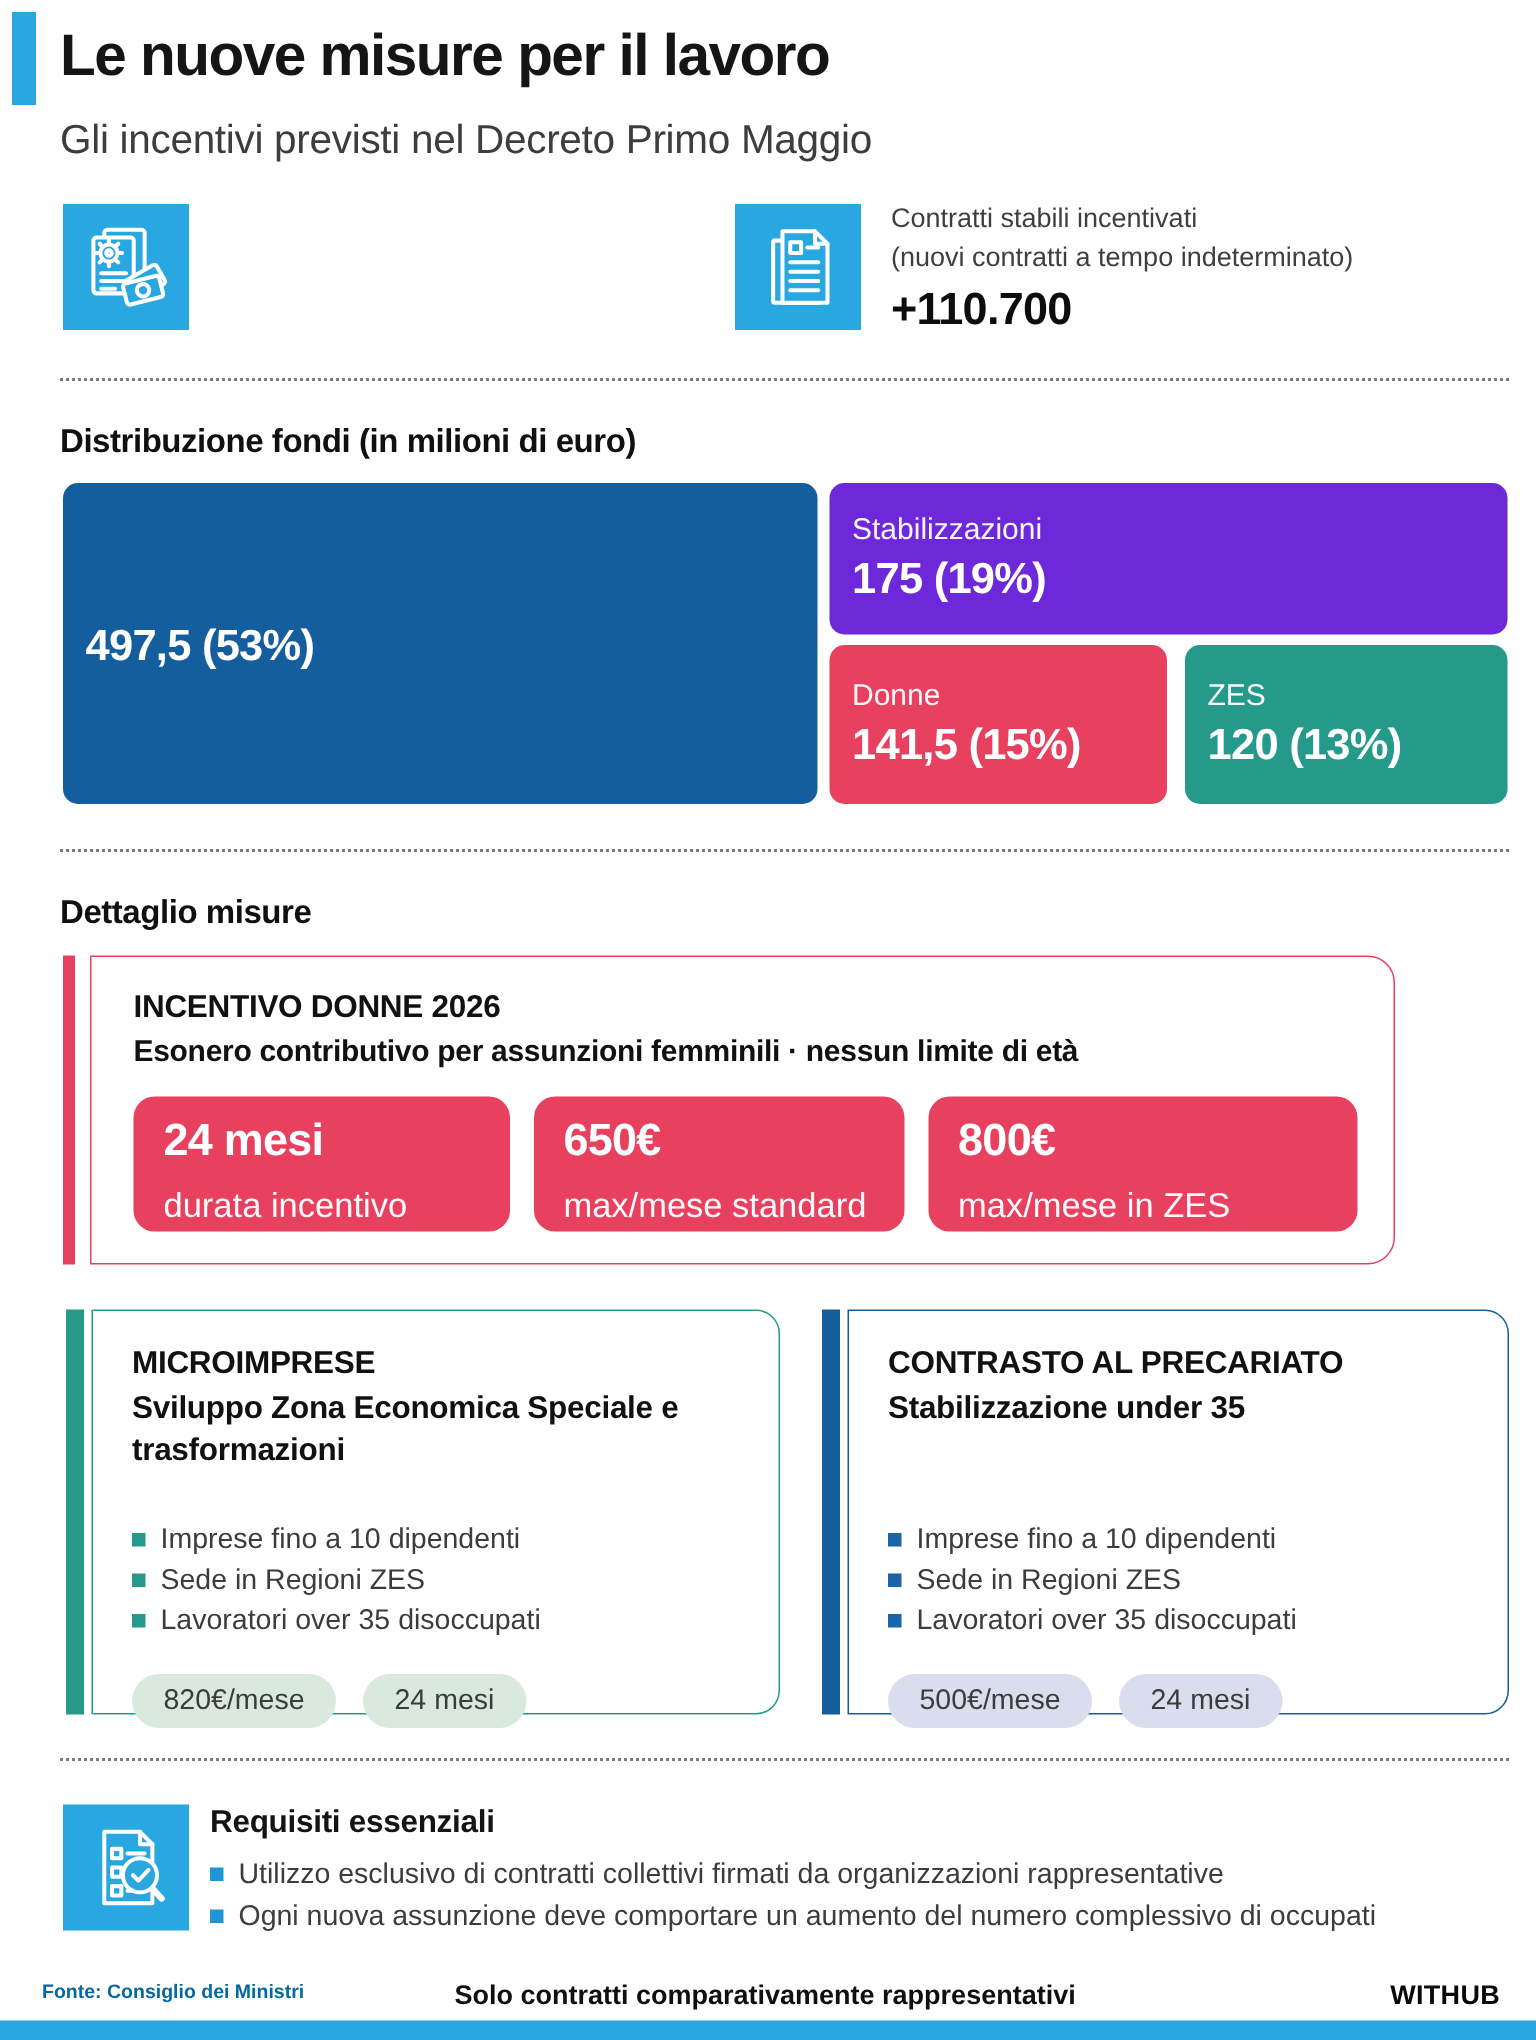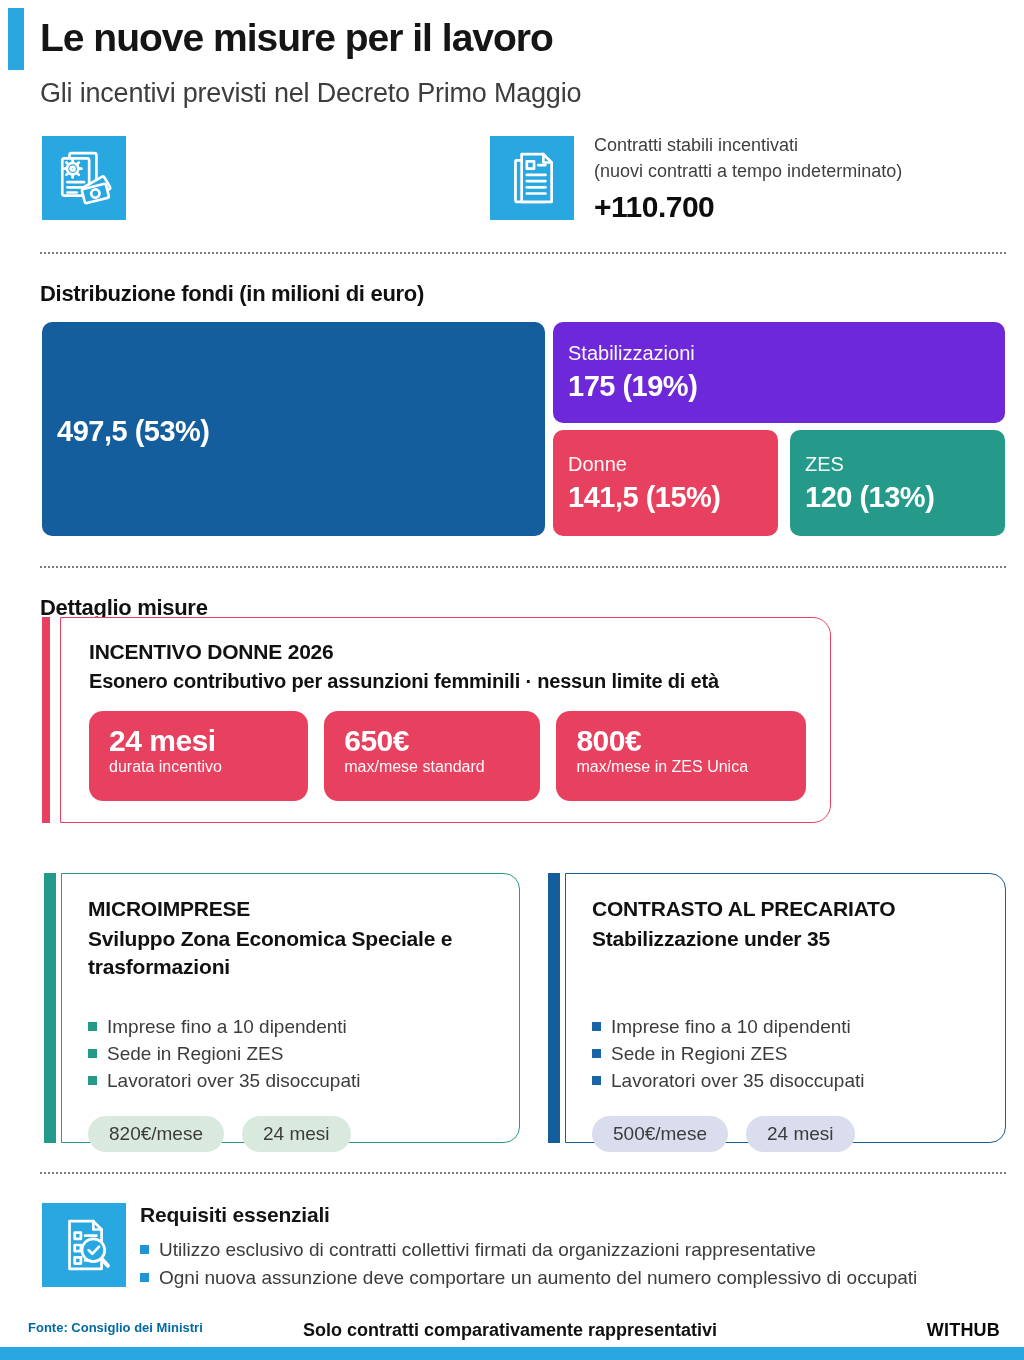--- a/index.html
+++ b/index.html
@@ -29,31 +29,31 @@
   .treemap { position:absolute; left:42px; top:322px; width:963px; height:214px; }
   .tblock { position:absolute; border-radius:10px; color:#fff; display:flex; flex-direction:column; justify-content:center; padding-left:15px; }
   .tblock.giovani { left:0; top:0; width:503px; height:214px; background:#155e9e; }
   .tblock.stabilizzazioni { left:511px; top:0; width:452px; height:101px; background:#6d28d9; }
   .tblock.donne { left:511px; top:108px; width:225px; height:106px; background:#e8415f; }
   .tblock.zes { left:748px; top:108px; width:215px; height:106px; background:#259a8b; }
   .tlabel { font-size:20px; font-weight:400; opacity:.96; }
   .tvalue { font-size:29px; font-weight:800; margin-top:5px; letter-spacing:-0.5px; }
 
   
-  .donne-wrap { position:absolute; left:42px; top:617px; width:789px; height:206px; }
+  .donne-wrap { position:absolute; left:42px; top:637px; width:888px; height:206px; }
   .vbar { position:absolute; left:0; top:0; bottom:0; width:8px; }
   .vbar.pink { background:#e8415f; }
   .donne-card { position:absolute; left:18px; right:0; top:0; bottom:0; background:#fff;
     border:1.5px solid #e8415f; border-radius:0 18px 18px 0; padding:22px 24px 22px 28px; }
   .card-title { font-size:21px; font-weight:700; color:#111; letter-spacing:-0.2px; }
   .card-subtitle { font-size:20px; font-weight:700; color:#111; margin-top:6px; letter-spacing:-0.2px; }
   .donne-blocks { display:flex; gap:16px; margin-top:18px; }
   .pink-block { background:#e8415f; border-radius:14px; height:90px; padding:13px 20px; color:#fff; }
   .pink-block .bval { font-size:30px; font-weight:800; line-height:34px; letter-spacing:-0.5px; }
-  .pink-block .blab { font-size:16px; margin-top:0; opacity:.97; }
+  .pink-block .blab { font-size:23px; margin-top:12px; opacity:.97; }
   .pb-1 { width:282px; } .pb-2 { width:278px; } .pb-3 { width:323px; }
 
   
   .side-wrap { position:absolute; top:873px; height:270px; }
   .side-wrap.a { left:44px; width:476px; }
   .side-wrap.b { left:548px; width:458px; }
   .vbar.teal { background:#259a8b; width:12px; }
   .vbar.blue { background:#155e9e; width:12px; }
   .side-card { position:absolute; left:17px; right:0; top:0; bottom:0; background:#fff;
     border-radius:0 16px 16px 0; padding:23px 24px 0 26px; }

